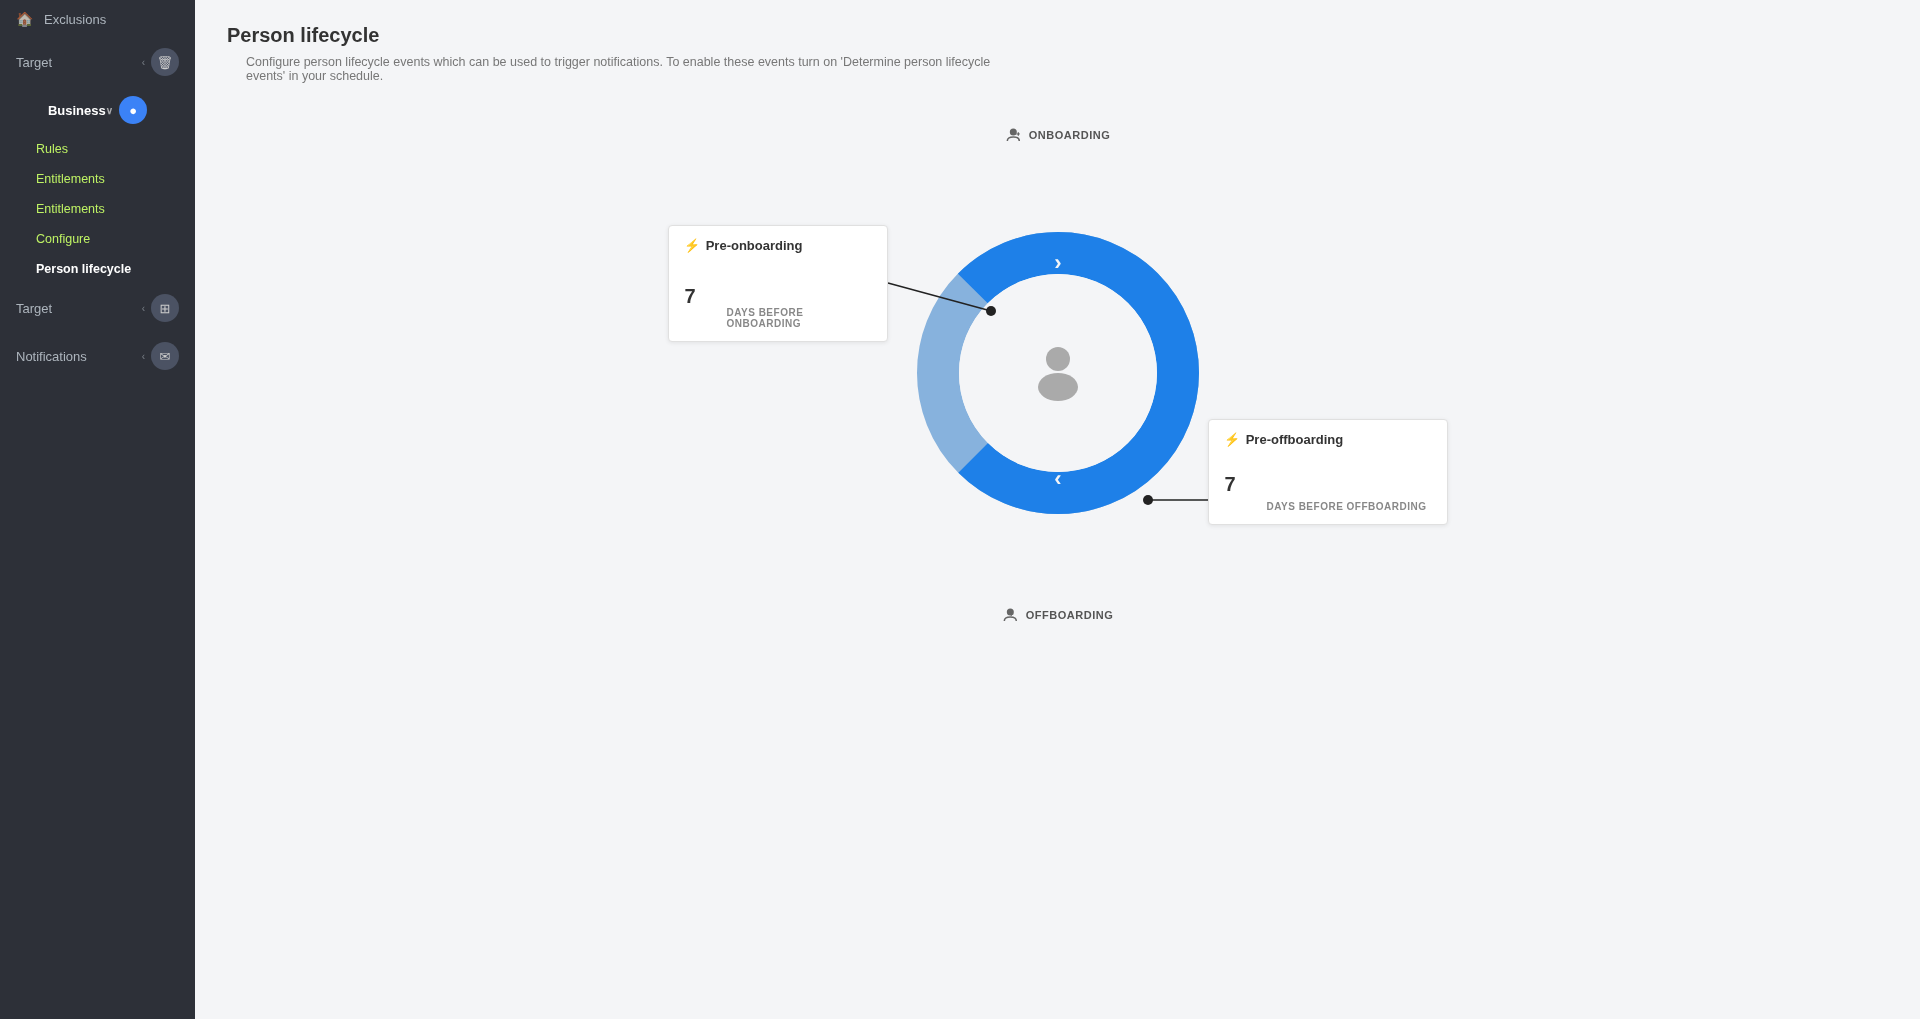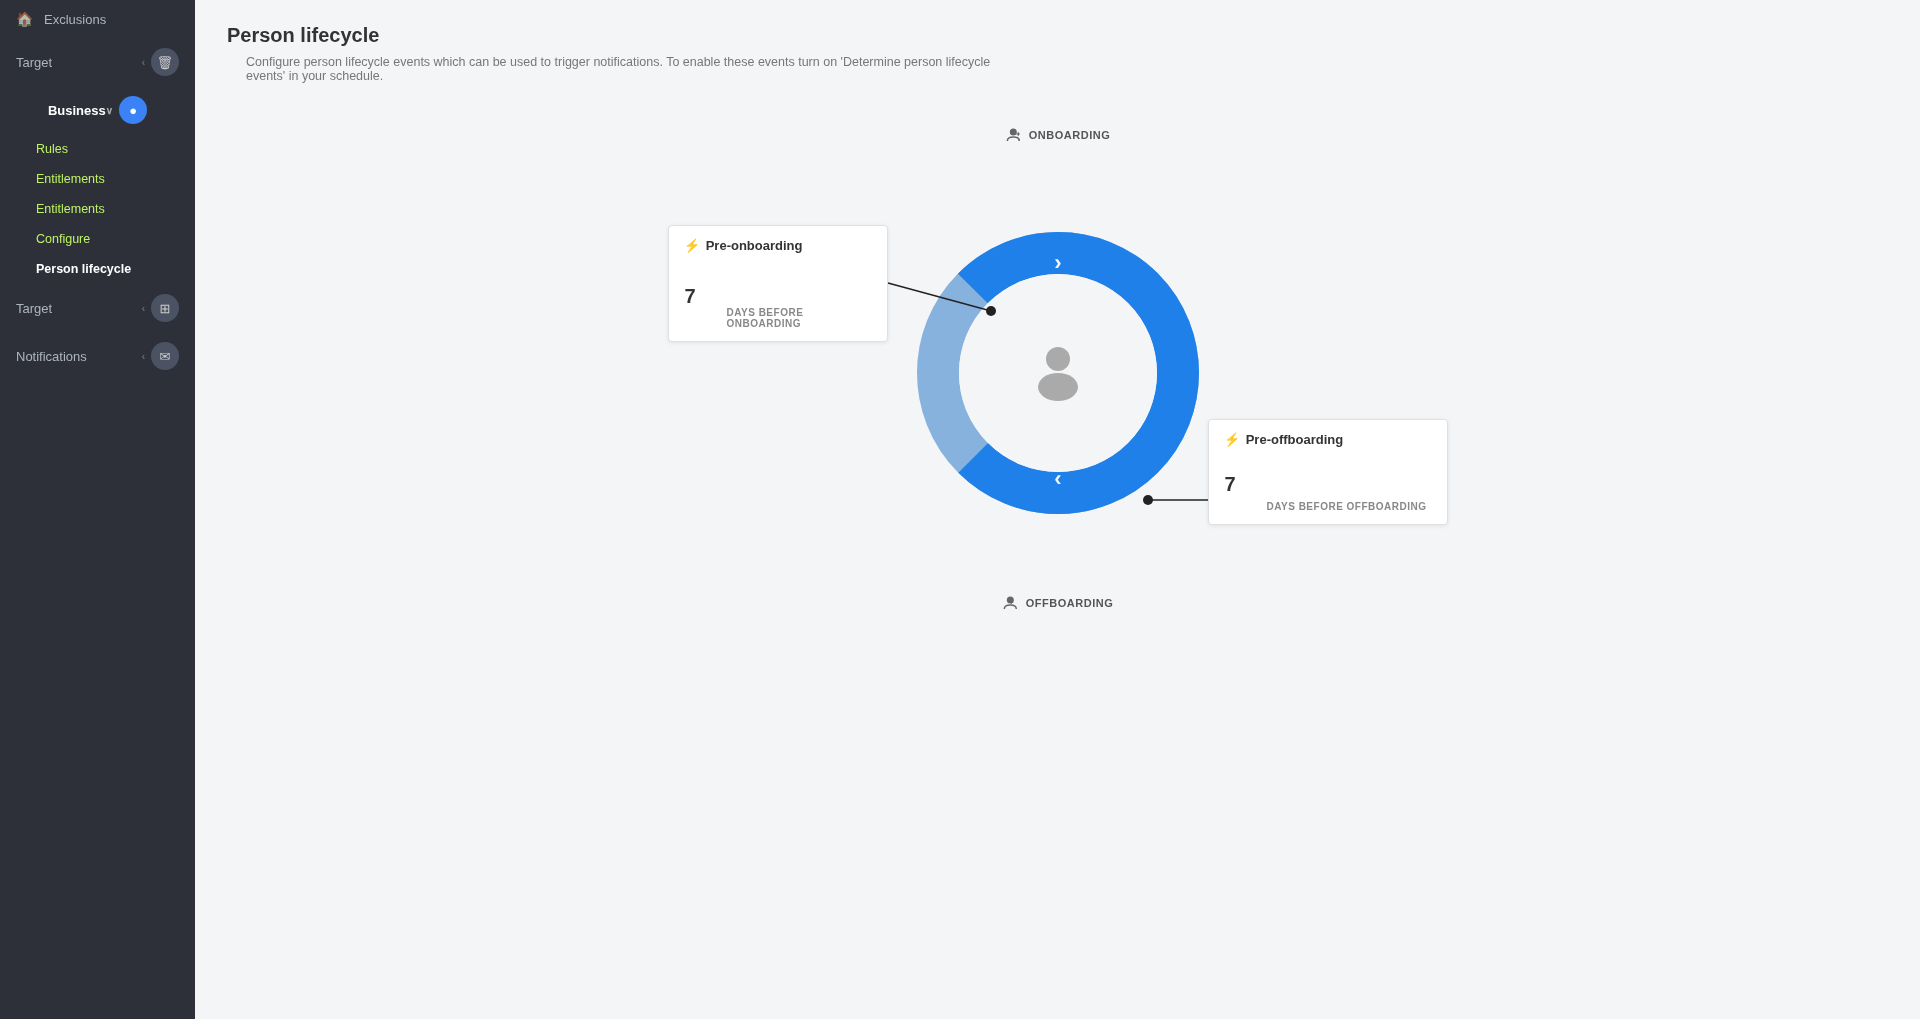--- a/index.html
+++ b/index.html
@@ -121,21 +121,21 @@
       align-items: center;
       gap: 6px;
       font-size: 11px;
       font-weight: 700;
       color: #555;
       letter-spacing: 0.5px;
       text-transform: uppercase;
     }
     .label-offboarding {
       position: absolute;
-      bottom: 24px;
+      bottom: 12px;
       left: 50%;
       transform: translateX(-50%);
       display: flex;
       align-items: center;
       gap: 6px;
       font-size: 11px;
       font-weight: 700;
       color: #555;
       letter-spacing: 0.5px;
       text-transform: uppercase;

